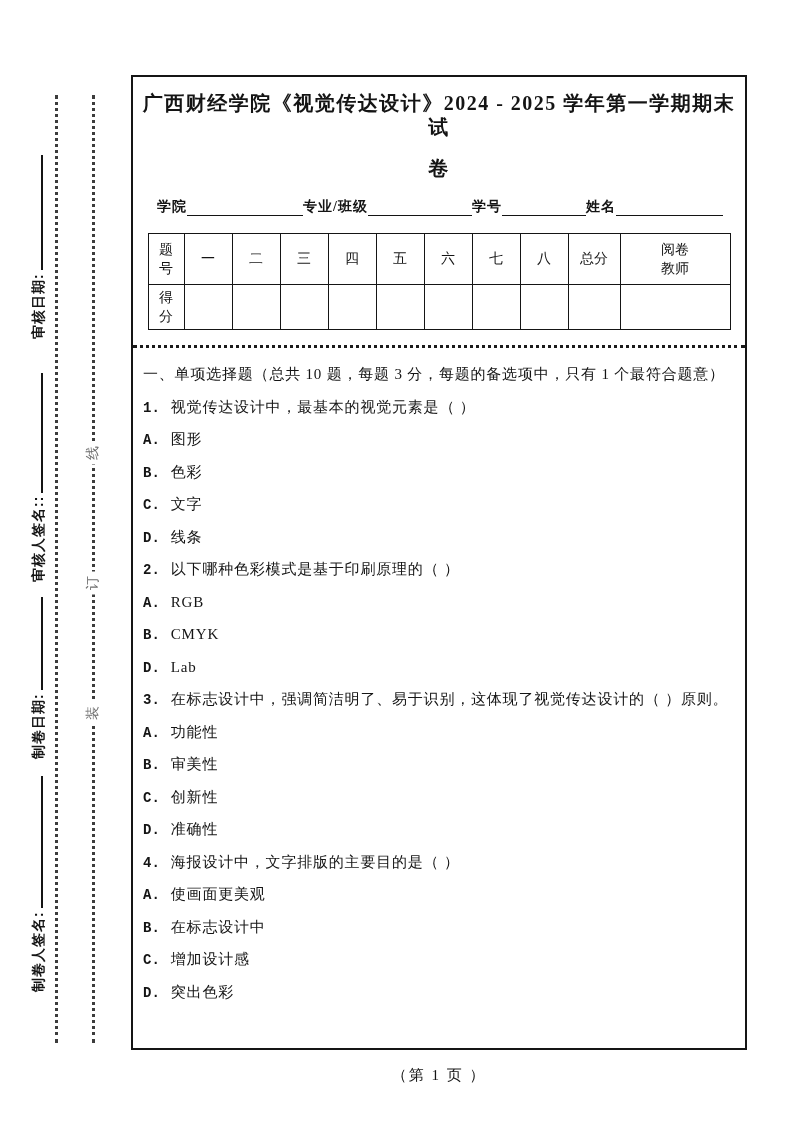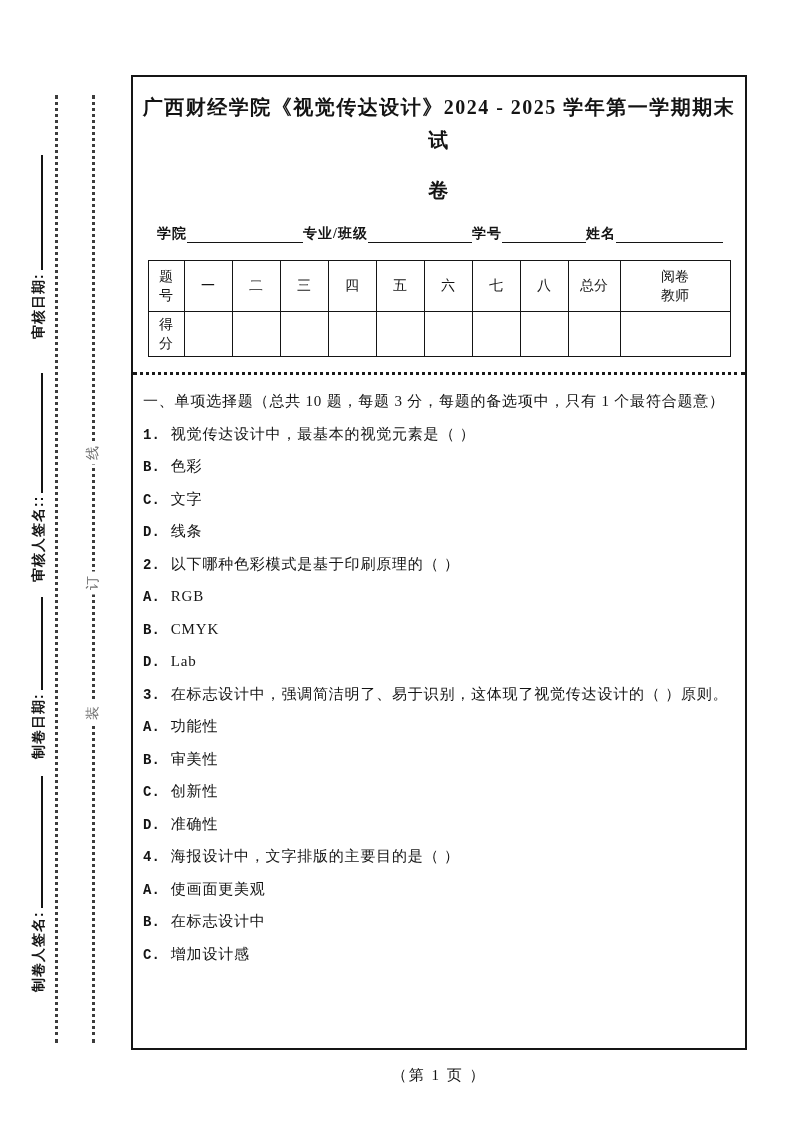--- a/index.html
+++ b/index.html
@@ -24,21 +24,21 @@
   .dotline1{left:55px;}
   .dotline2{left:92px;}
   .bind-char{position:absolute;left:81px;width:23px;height:26px;background:#ffffff;
              color:#6e6e6e;font-size:14px;font-family:"Liberation Sans",sans-serif;
              transform:rotate(-90deg);display:flex;align-items:center;justify-content:center;z-index:2;}
   .bc0{top:440px;} .bc1{top:570px;} .bc2{top:700px;}
 
   
   .main-box{position:absolute;left:131px;top:75px;width:616px;height:975px;
             border:2px solid #151515;box-sizing:border-box;}
-  .title-line{text-align:center;font-size:20px;font-weight:700;letter-spacing:1.5px;line-height:33px;}
+  .title-line{text-align:center;font-size:20px;font-weight:700;letter-spacing:1.5px;line-height:24px;}
   .title-line1{margin-top:14px;}
   .title-line2{margin-top:17px;}
 
   .fields{display:flex;align-items:flex-end;margin:16px 22px 0 24px;height:20px;
           font-size:14px;font-weight:700;letter-spacing:1px;}
   .f-label{white-space:nowrap;margin-top:24px;}
   .f-line{display:inline-block;border-bottom:1.5px solid #141414;height:16px;}
   .f-line0{width:116px;} .f-line1{width:104px;} .f-line2{width:84px;} .f-line3{flex:1;}
 
   .score-table{border-collapse:collapse;margin:17px auto 0 auto;width:582px;
@@ -147,37 +147,39 @@
       </tr>
     </tbody>
       </table>
 
     <div class="dotsep"></div>
 
     <div class="content">
       <div class="line">一、单项选择题（总共 10 题，每题 3 分，每题的备选项中，只有 1 个最符合题意）</div>
 
       <div class="line"><span class="qnum">1.</span><span>视觉传达设计中，最基本的视觉元素是（  ）</span></div>
+      <div class="line"><span class="qnum">A.</span><span>图形</span></div>
       <div class="line"><span class="qnum">B.</span><span>色彩</span></div>
       <div class="line"><span class="qnum">C.</span><span>文字</span></div>
       <div class="line"><span class="qnum">D.</span><span>线条</span></div>
 
       <div class="line"><span class="qnum">2.</span><span>以下哪种色彩模式是基于印刷原理的（  ）</span></div>
       <div class="line"><span class="qnum">A.</span><span>RGB</span></div>
       <div class="line"><span class="qnum">B.</span><span>CMYK</span></div>
       <div class="line"><span class="qnum">D.</span><span>Lab</span></div>
 
       <div class="line"><span class="qnum">3.</span><span>在标志设计中，强调简洁明了、易于识别，这体现了视觉传达设计的（  ）原则。</span></div>
       <div class="line"><span class="qnum">A.</span><span>功能性</span></div>
       <div class="line"><span class="qnum">B.</span><span>审美性</span></div>
       <div class="line"><span class="qnum">C.</span><span>创新性</span></div>
       <div class="line"><span class="qnum">D.</span><span>准确性</span></div>
 
       <div class="line"><span class="qnum">4.</span><span>海报设计中，文字排版的主要目的是（  ）</span></div>
       <div class="line"><span class="qnum">A.</span><span>使画面更美观</span></div>
       <div class="line"><span class="qnum">B.</span><span>在标志设计中</span></div>
       <div class="line"><span class="qnum">C.</span><span>增加设计感</span></div>
+      <div class="line"><span class="qnum">D.</span><span>突出色彩</span></div>
 
     </div>
   </div>
 
   <div class="footer">（第 1 页 ）</div>
 </div>
 
 </body></html>

